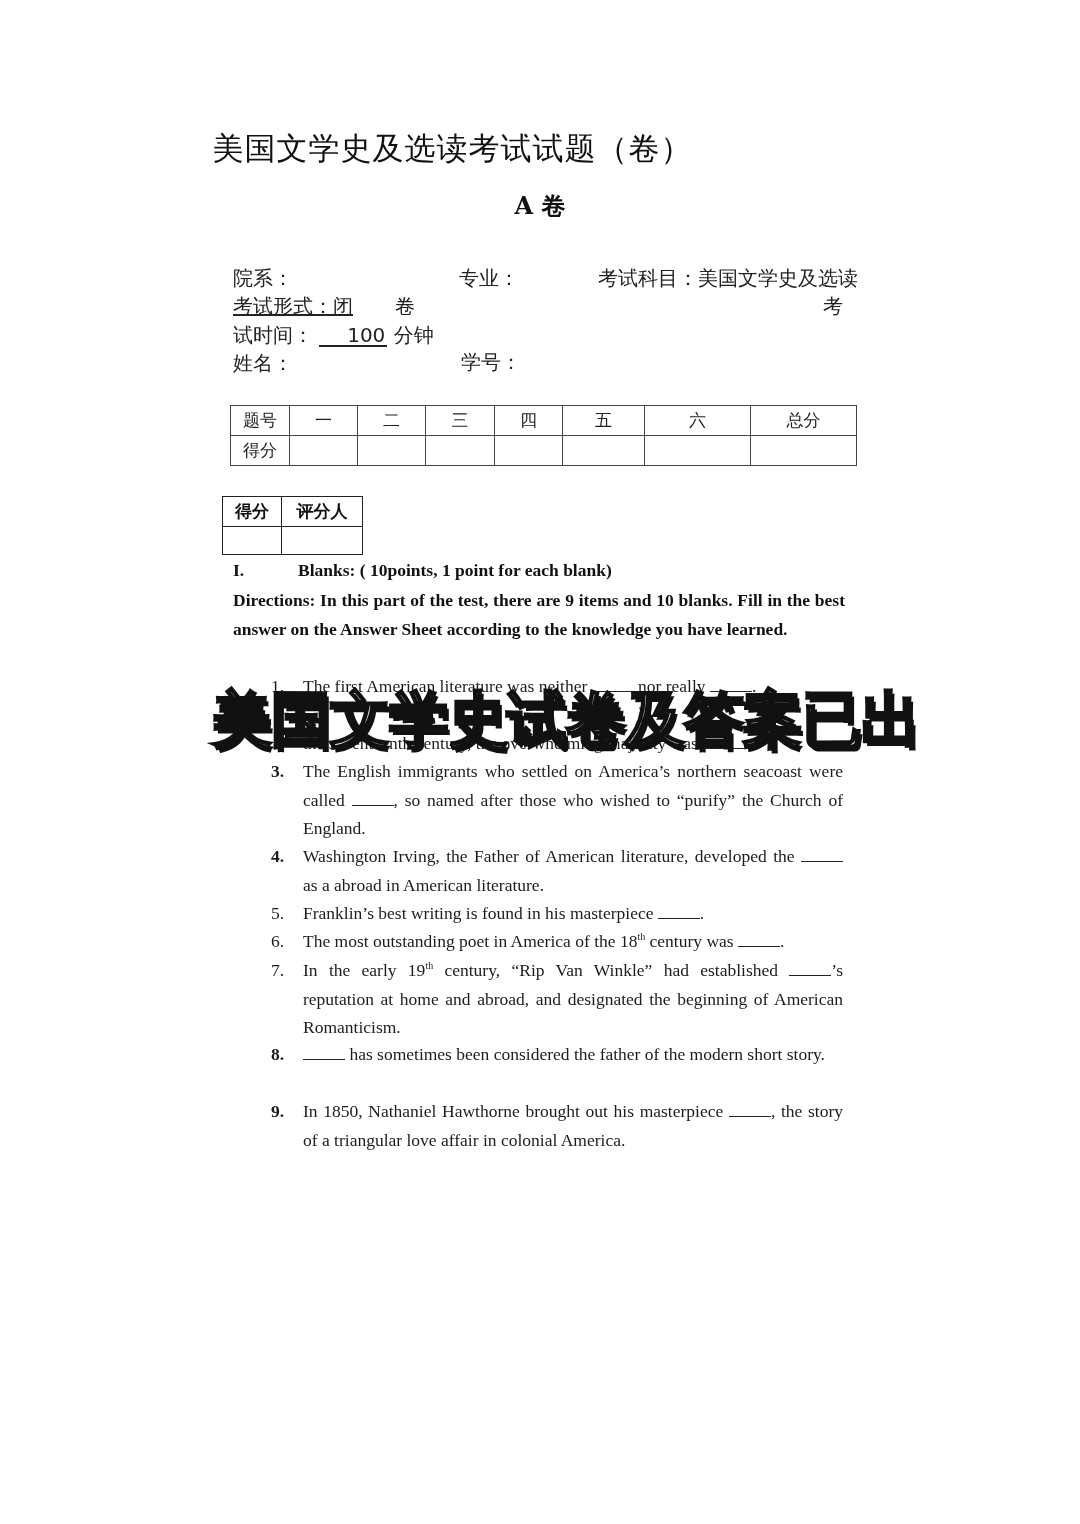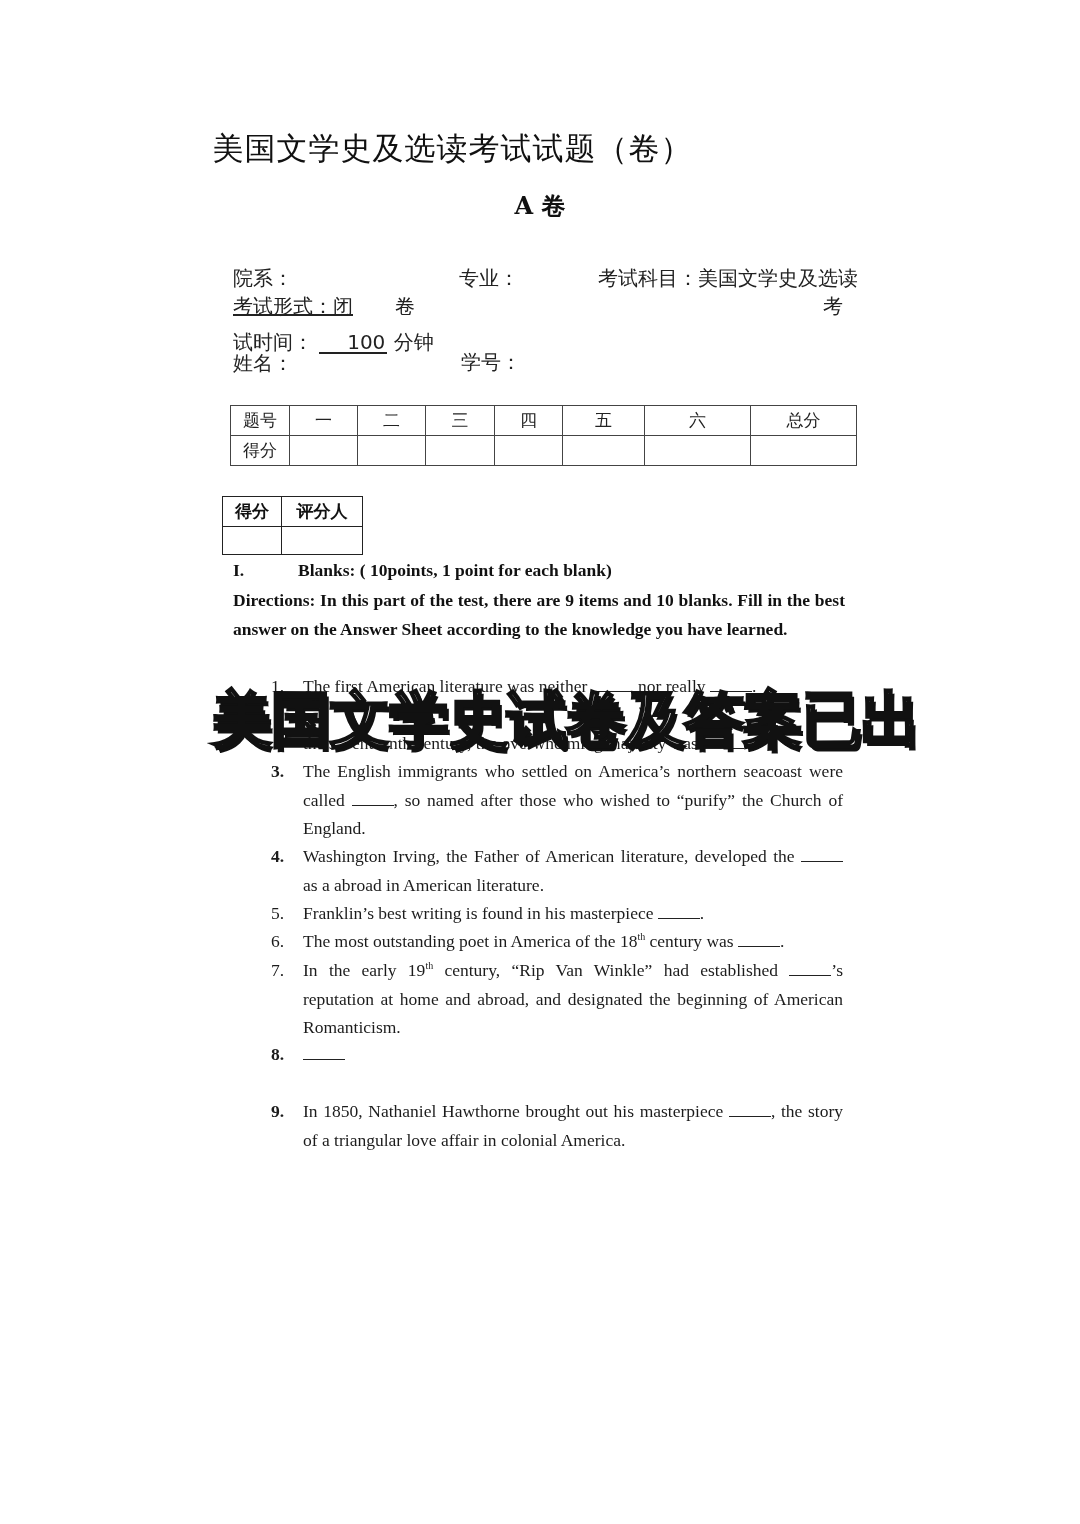--- a/index.html
+++ b/index.html
@@ -66,21 +66,21 @@
 <div class="abs subtitle">A 卷</div>
 
 <div class="abs info" style="left:233px; top:265px;">院系：</div>
 <div class="abs info" style="left:459px; top:265px;">专业：</div>
 <div class="abs info" style="left:598px; top:265px;">考试科目：美国文学史及选读</div>
 
 <div class="abs info" style="left:233px; top:293px;text-decoration:underline;">考试形式：闭</div>
 <div class="abs info" style="left:395px; top:293px;">卷</div>
 <div class="abs info" style="left:823px; top:293px;">考</div>
 
-<div class="abs info" style="left:233px; top:322px;margin-top:7px;">
+<div class="abs info" style="left:233px; top:322px;">
   <span>试时间：</span>
   <span class="blank-underline">100</span>
   <span>分钟</span>
 </div>
 
 <div class="abs info" style="left:233px; top:350px;">姓名：</div>
 <div class="abs info" style="left:461px; top:349px;">学号：</div>
 
 <table class="score">
   <tbody>
@@ -168,21 +168,21 @@
 <div class="item" style="top:956px;">
   <span class="num">7.</span>
   <div class="text">
     <span>In the early 19</span><sup>th</sup><span> century, “Rip Van Winkle” had established </span><span class="blank"></span><span>’s reputation at home and abroad, and designated the beginning of American Romanticism.</span>
   </div>
 </div>
 
 <div class="item bold-num" style="top:1040px;">
   <span class="num">8.</span>
   <div class="text">
-    <span class="blank"></span>
+    <span class="blank"></span><span> has sometimes been considered the father of the modern short story.</span>
   </div>
 </div>
 
 <div class="item bold-num" style="top:1097px;">
   <span class="num">9.</span>
   <div class="text">
     <span>In 1850, Nathaniel Hawthorne brought out his masterpiece </span><span class="blank"></span><span>, the story of a triangular love affair in colonial America.</span>
   </div>
 </div>
 

